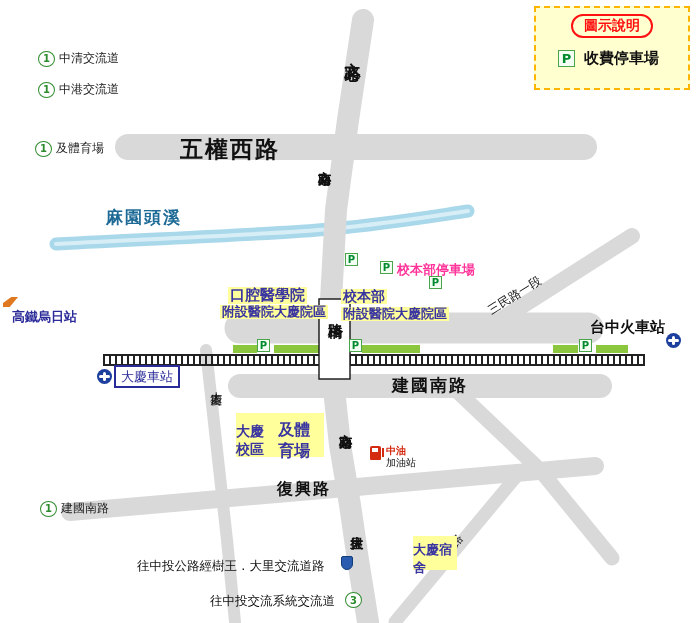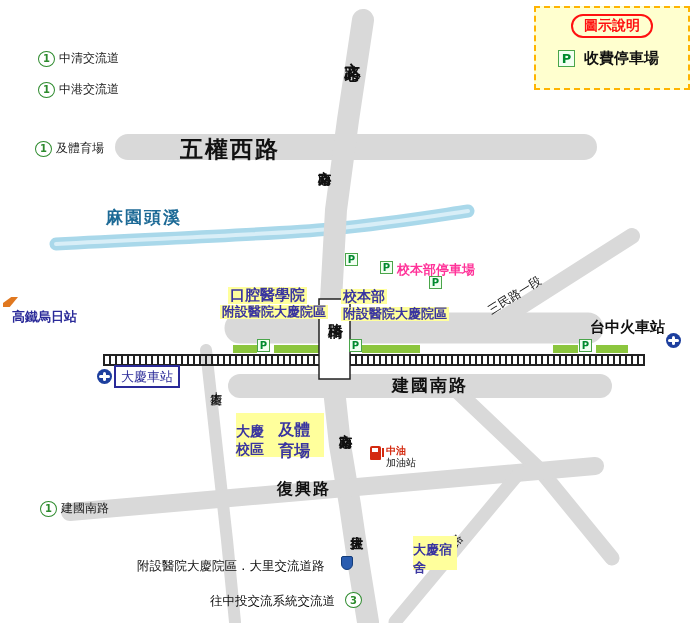--- a/index.html
+++ b/index.html
@@ -149,21 +149,21 @@
     <span class="campus" style="font-size:16px">及體育場</span>
   </div>
   <div class="yellow-box" style="left:413px;top:536px;width:44px;height:34px">
     <span class="campus" style="font-size:13px">大慶宿舍</span>
   </div>
 
   <span class="pump" style="left:370px;top:446px"></span>
   <div class="lbl" style="left:386px;top:445px;font-size:10px;color:var(--gas_red,#d42a10);font-weight:bold">中油</div>
   <div class="lbl" style="left:386px;top:457px;font-size:10px">加油站</div>
 
-  <div class="lbl" style="left:137px;top:559px;font-size:12.5px">附設醫院大慶院區．大里交流道路</div>
+  <div class="lbl" style="left:137px;top:559px;font-size:12.5px">往中投公路經樹王．大里交流道路</div>
   <span class="shield" style="left:341px;top:556px"></span>
 
   <div class="lbl" style="left:210px;top:594px;font-size:12.5px">往中投交流系統交流道</div>
   <div class="ic-row" style="left:345px;top:592px">
     <span class="badge">3</span>
   </div>
 
 </div>
 
 </body></html>

